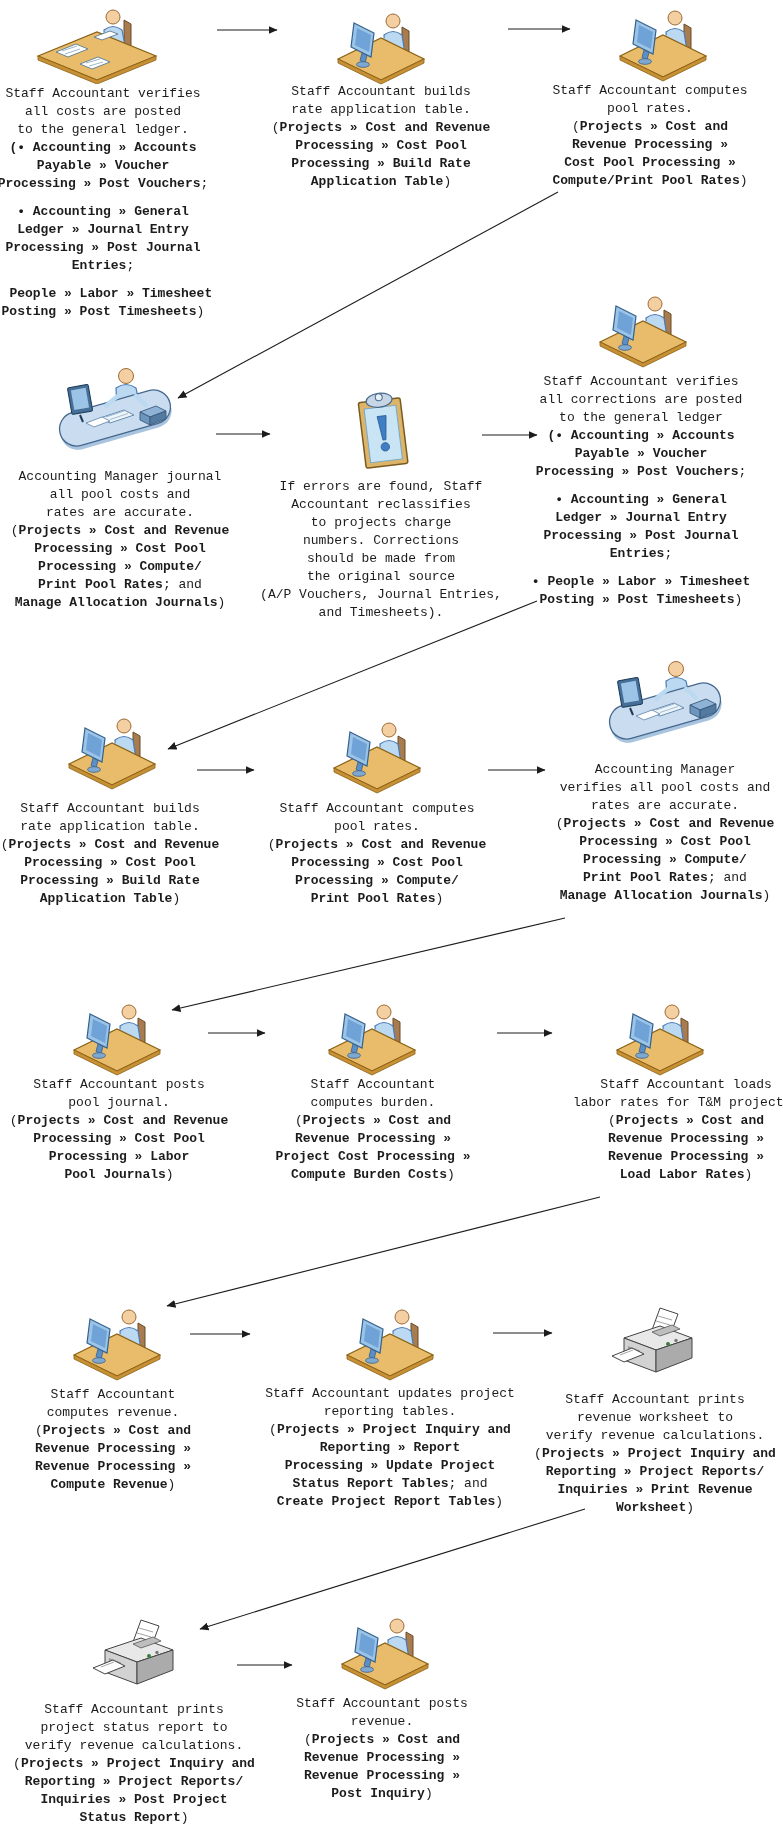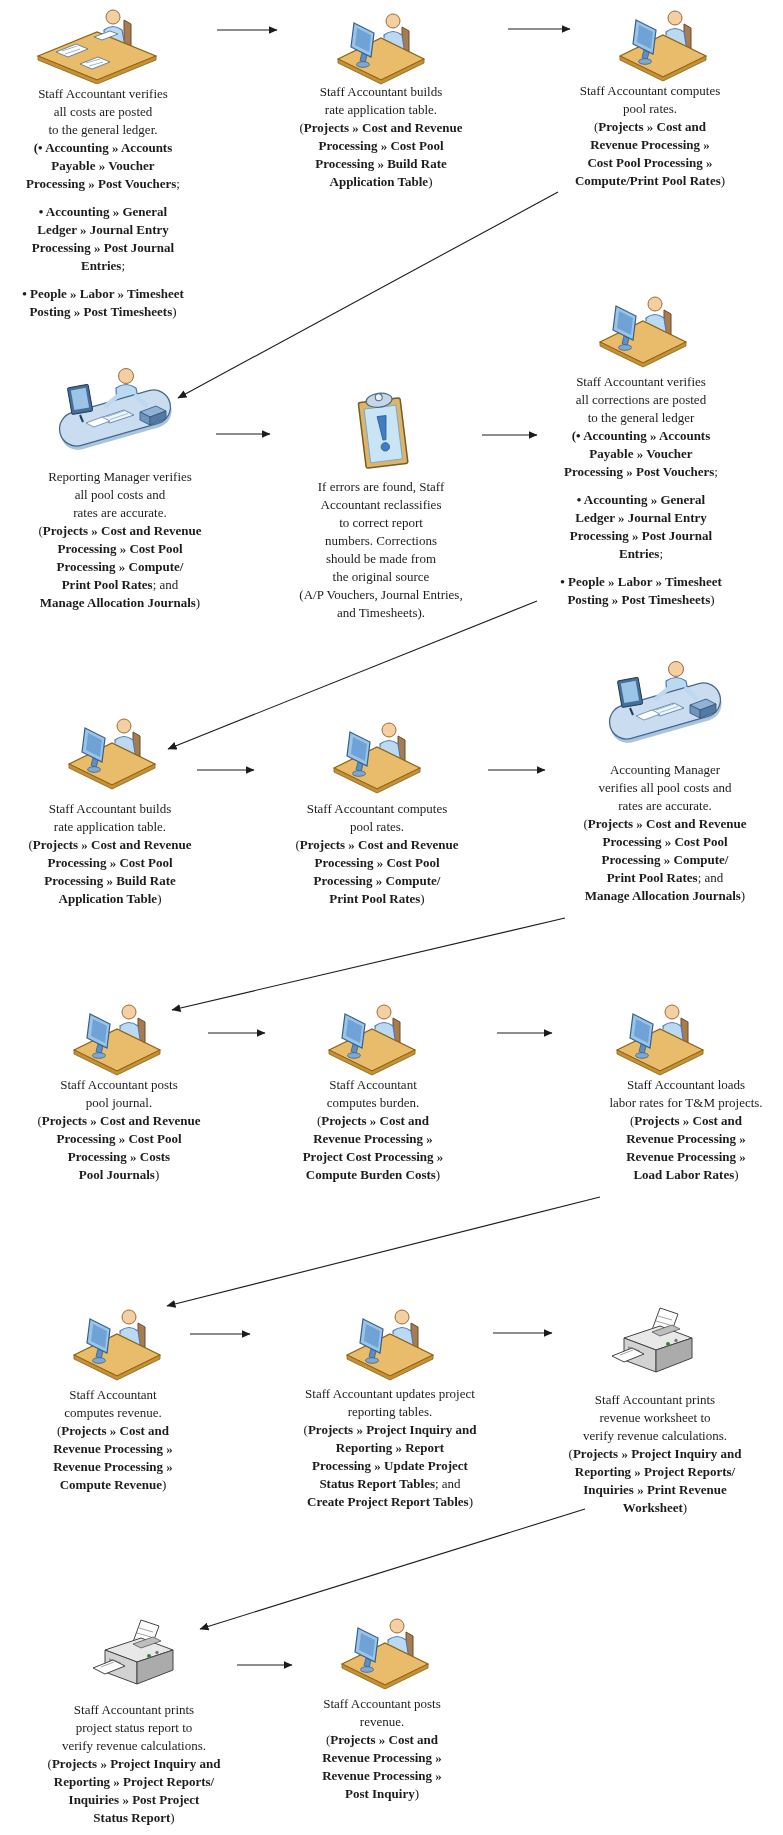--- a/index.html
+++ b/index.html
@@ -1,17 +1,17 @@
 <!DOCTYPE html>
 <html style="--c-background: #FFFFFF; --c-text: #1C1C1C; --c-arrow: #1C1C1C; --c-desk: #E8BC6A; --c-desk-side: #C89035; --c-desk-edge: #8A6114; --c-shirt: #BCD9F2; --c-shirt-edge: #4A7AB5; --c-skin: #F4CFA2; --c-skin-edge: #9C6B35; --c-monitor: #9CC4E6; --c-monitor-edge: #33618F; --c-screen: #6FA3D8; --c-chair: #A97C50; --c-chair-edge: #6B4A26; --c-platform: #CADDF0; --c-platform-side: #A9C4DE; --c-platform-edge: #46688F; --c-paper: #FFFFFF; --c-paper-edge: #5A7A96; --c-clip-board: #DCB56A; --c-clip-board-edge: #7A5A1E; --c-clip-paper: #C9E4F4; --c-clip-paper-edge: #76A8C8; --c-clip-metal: #C6D6E6; --c-clip-metal-edge: #4A6A8A; --c-alert: #3F7EC3; --c-printer-top: #E8E8E8; --c-printer-front: #D2D2D2; --c-printer-side: #ABABAB; --c-printer-edge: #444444;"><head>
 <meta charset="utf-8">
 <style>
   html,body{margin:0;padding:0;background:#fff;}
   #canvas{position:relative;width:783px;height:1835px;background:var(--c-background,#fff);
-          font-family:Liberation Serif, serif;color:var(--c-text,#1c1c1c);overflow:hidden;}
+          font-family:Liberation Mono, monospace;color:var(--c-text,#1c1c1c);overflow:hidden;}
   .icon-wrap{position:absolute;}
   .icon-wrap svg{display:block;}
   .step-text{position:absolute;transform:translateX(-50%);text-align:center;
              font-size:13px;line-height:18px;white-space:nowrap;}
   .step-text .line{white-space:nowrap;}
   .step-text .line.gap{margin-top:10px;}
   .step-text .b{font-weight:bold;}
   #arrow-layer{position:absolute;left:0;top:0;width:783px;height:1835px;pointer-events:none;}
   .flow-arrow{stroke:var(--c-arrow,#1c1c1c);stroke-width:1.1;}
 </style>
@@ -172,40 +172,40 @@
         <div class="line"><span class="b">Compute/Print Pool Rates</span><span>)</span></div>
       </div>
     </div>
     <div>
       <div class="icon-wrap" style="left: 50px; top: 360px;">
         <svg width="130" height="100" viewBox="0 0 130 100">
           <use href="#sym-workstation"></use>
         </svg>
       </div>
       <div class="step-text" style="left: 120px; top: 468px;">
-        <div class="line"><span>Reporting Manager verifies</span></div>
+        <div class="line"><span>Accounting Manager journal</span></div>
         <div class="line"><span>all pool costs and</span></div>
         <div class="line"><span>rates are accurate.</span></div>
         <div class="line"><span>(</span><span class="b">Projects » Cost and Revenue</span></div>
         <div class="line"><span class="b">Processing » Cost Pool</span></div>
         <div class="line"><span class="b">Processing » Compute/</span></div>
         <div class="line"><span class="b">Print Pool Rates</span><span>; and</span></div>
         <div class="line"><span class="b">Manage Allocation Journals</span><span>)</span></div>
       </div>
     </div>
     <div>
       <div class="icon-wrap" style="left: 354px; top: 386px;">
         <svg width="58" height="88" viewBox="0 0 58 88">
           <use href="#sym-clipboard-alert"></use>
         </svg>
       </div>
       <div class="step-text" style="left: 381px; top: 478px;">
         <div class="line"><span>If errors are found, Staff</span></div>
         <div class="line"><span>Accountant reclassifies</span></div>
-        <div class="line"><span>to correct report</span></div>
+        <div class="line"><span>to projects charge</span></div>
         <div class="line"><span>numbers. Corrections</span></div>
         <div class="line"><span>should be made from</span></div>
         <div class="line"><span>the original source</span></div>
         <div class="line"><span>(A/P Vouchers, Journal Entries,</span></div>
         <div class="line"><span>and Timesheets).</span></div>
       </div>
     </div>
     <div>
       <div class="icon-wrap" style="left: 598px; top: 290px;">
         <svg width="90" height="78" viewBox="0 0 90 78">
@@ -278,21 +278,21 @@
       <div class="icon-wrap" style="left: 72px; top: 998px;">
         <svg width="90" height="78" viewBox="0 0 90 78">
           <use href="#sym-computer-person"></use>
         </svg>
       </div>
       <div class="step-text" style="left: 119px; top: 1076px;">
         <div class="line"><span>Staff Accountant posts</span></div>
         <div class="line"><span>pool journal.</span></div>
         <div class="line"><span>(</span><span class="b">Projects » Cost and Revenue</span></div>
         <div class="line"><span class="b">Processing » Cost Pool</span></div>
-        <div class="line"><span class="b">Processing » Costs</span></div>
+        <div class="line"><span class="b">Processing » Labor</span></div>
         <div class="line"><span class="b">Pool Journals</span><span>)</span></div>
       </div>
     </div>
     <div>
       <div class="icon-wrap" style="left: 327px; top: 998px;">
         <svg width="90" height="78" viewBox="0 0 90 78">
           <use href="#sym-computer-person"></use>
         </svg>
       </div>
       <div class="step-text" style="left: 373px; top: 1076px;">

